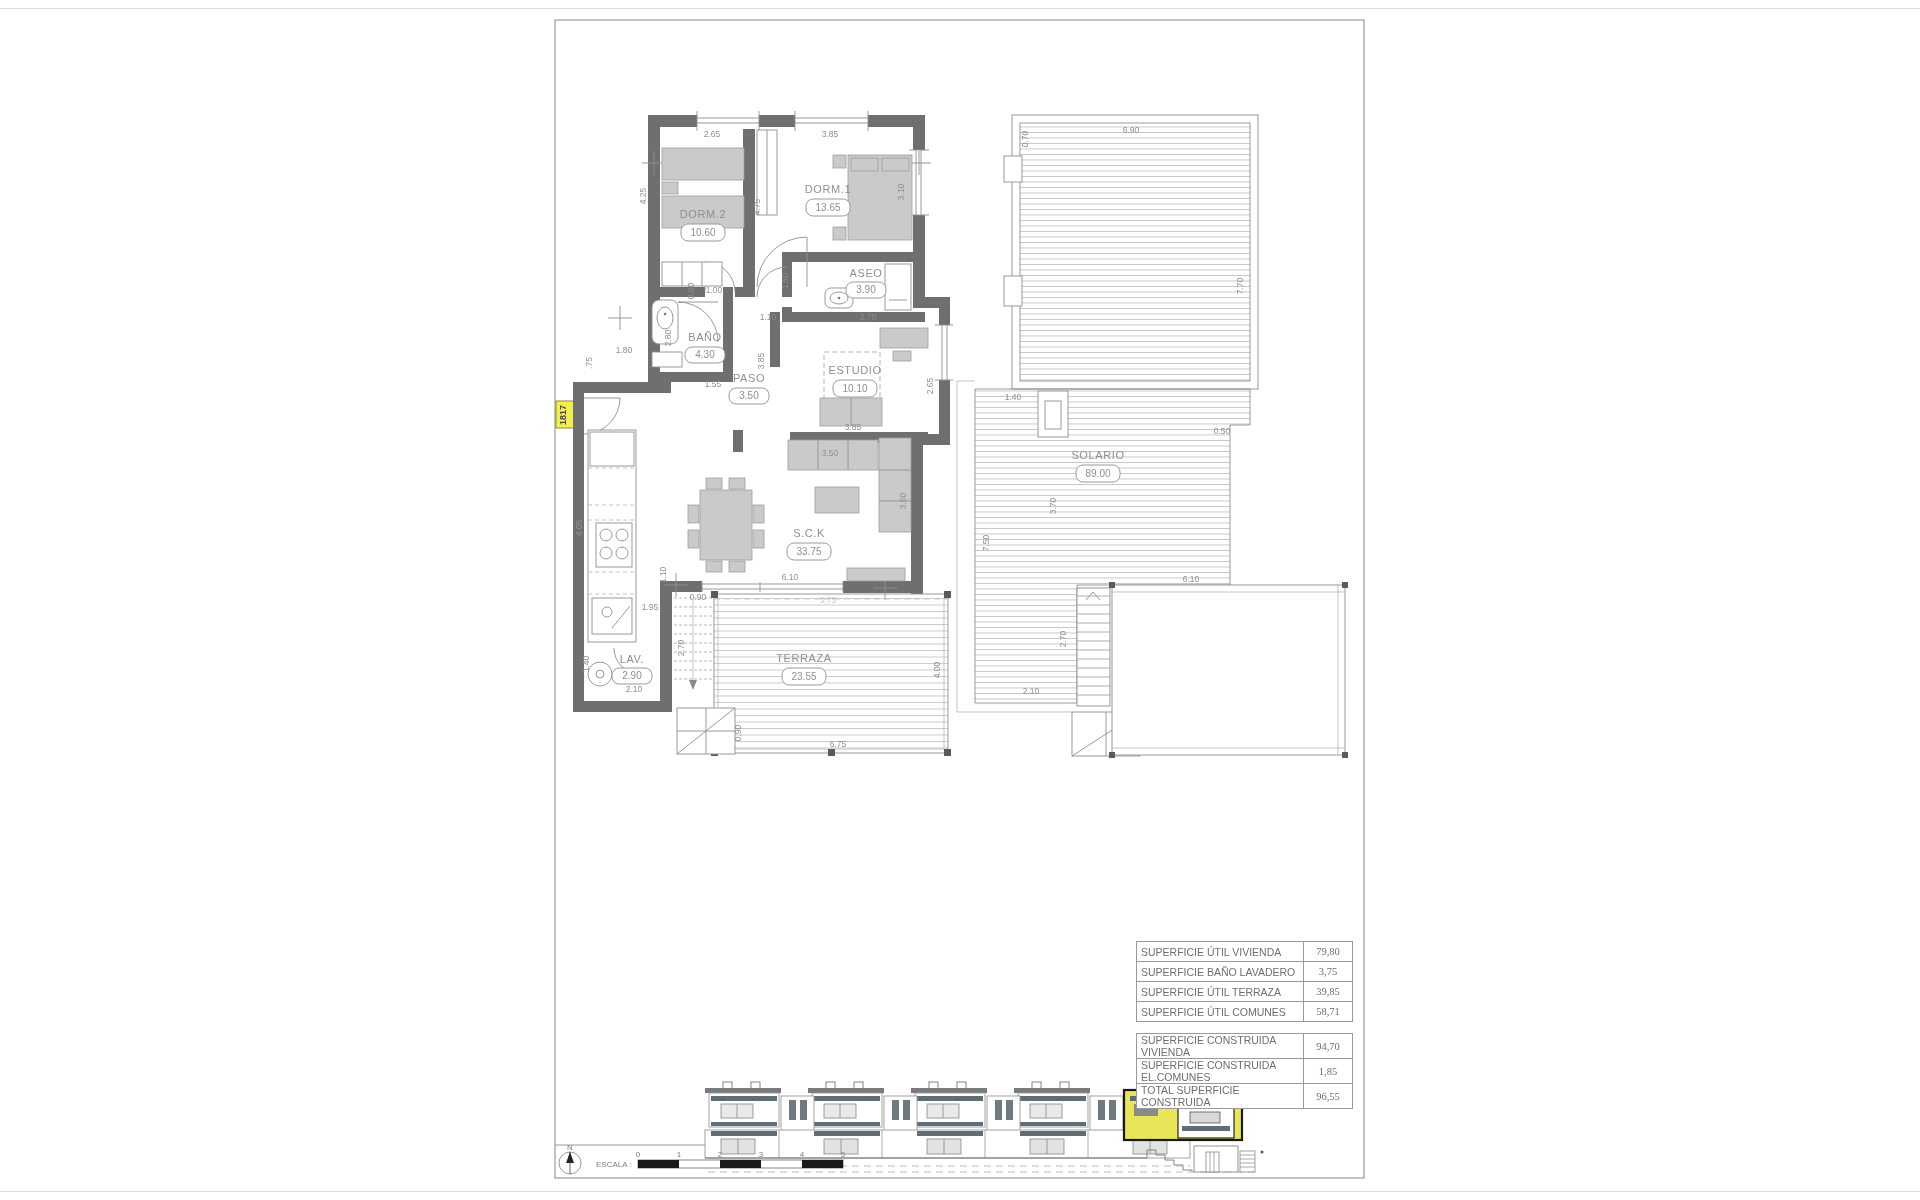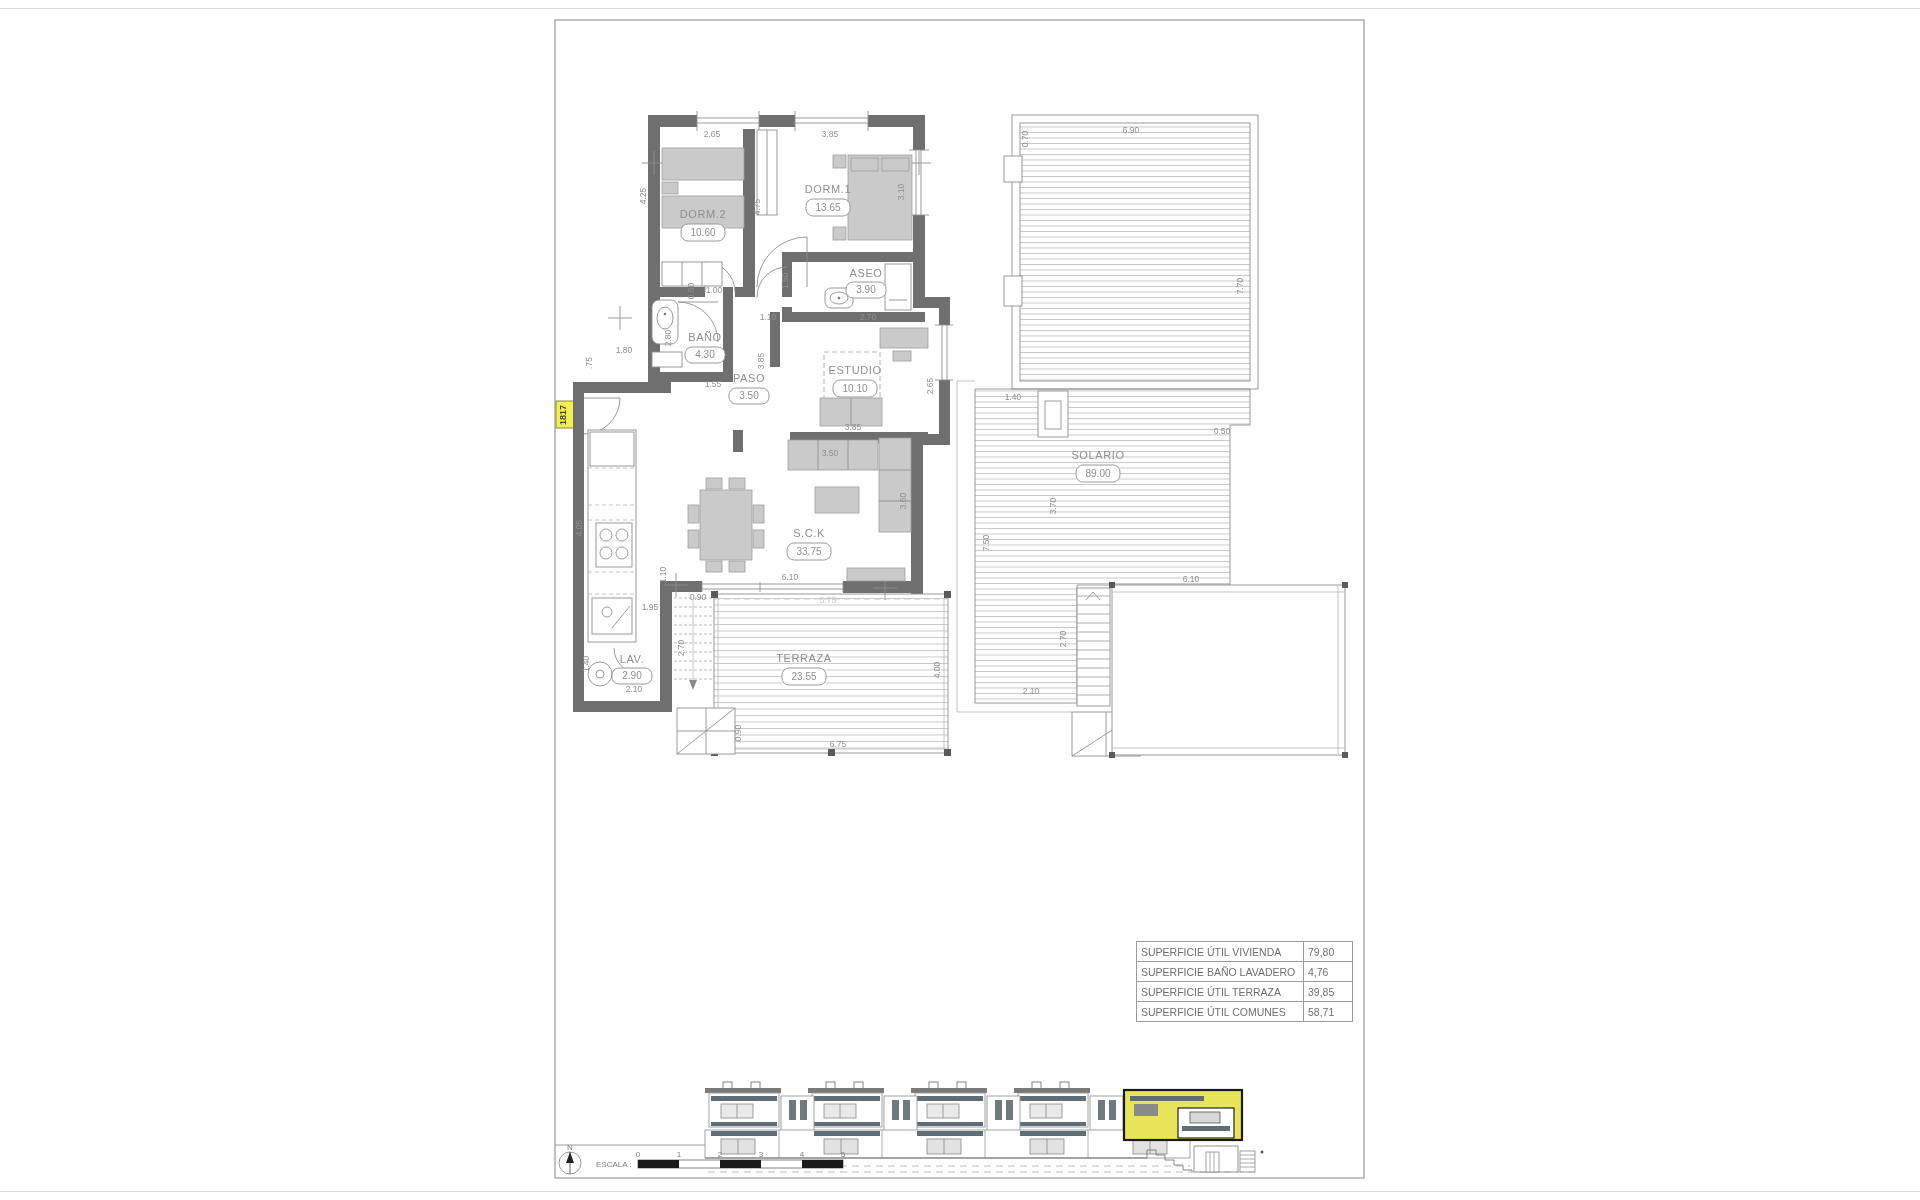--- a/index.html
+++ b/index.html
@@ -15,21 +15,21 @@
   .w{fill:#6f6f6f;}
   .wh{fill:#ffffff;stroke:#8f8f8f;stroke-width:0.9;}
   .fur{fill:#cacaca;stroke:#9e9e9e;stroke-width:0.8;}
   .thin{stroke:#8f8f8f;stroke-width:0.9;fill:none;}
   .lt{stroke:#b5b5b5;stroke-width:0.8;fill:none;}
   .abox{fill:#ffffff;stroke:#9a9a9a;stroke-width:1;}
   #tables{position:absolute;left:1136px;top:941px;color:#6e6e6e;font-size:10.5px;}
   table.atable{border-collapse:collapse;margin-bottom:11px;}
   table.atable td{border:1px solid #9a9a9a;height:19px;padding:0 4px;background:#fff;margin-left:12px;}
   table.atable td.lbl{width:158px;}
-  table.atable td.val{width:40px;text-align:left;}
+  table.atable td.val{width:40px;text-align:center;font-family:Liberation Serif, serif;}
 </style>
 </head>
 <body>
 
 <div class="stage">
   <div class="edgeline" style="top:8px"></div>
   <div class="edgeline" style="top:1191px"></div>
 
   <svg width="1920" height="1200" viewBox="0 0 1920 1200">
     <defs>
@@ -408,26 +408,42 @@
   
   <div id="tables">
     <table class="atable">
       <tbody>
           <tr>
         <td class="lbl">SUPERFICIE ÚTIL VIVIENDA</td>
         <td class="val">79,80</td>
           </tr>
       <tr>
         <td class="lbl">SUPERFICIE BAÑO LAVADERO</td>
-        <td class="val">4,76</td>
+        <td class="val">3,75</td>
           </tr>
       <tr>
         <td class="lbl">SUPERFICIE ÚTIL TERRAZA</td>
         <td class="val">39,85</td>
           </tr>
       <tr>
         <td class="lbl">SUPERFICIE ÚTIL COMUNES</td>
         <td class="val">58,71</td>
+          </tr>
+    </tbody>
+      </table>
+    <table class="atable">
+      <tbody>
+          <tr>
+        <td class="lbl">SUPERFICIE CONSTRUIDA VIVIENDA</td>
+        <td class="val">94,70</td>
+          </tr>
+      <tr>
+        <td class="lbl">SUPERFICIE CONSTRUIDA EL.COMUNES</td>
+        <td class="val">1,85</td>
+          </tr>
+      <tr>
+        <td class="lbl">TOTAL SUPERFICIE CONSTRUIDA</td>
+        <td class="val">96,55</td>
           </tr>
     </tbody>
       </table>
   </div>
 </div>
 
 </body></html>

